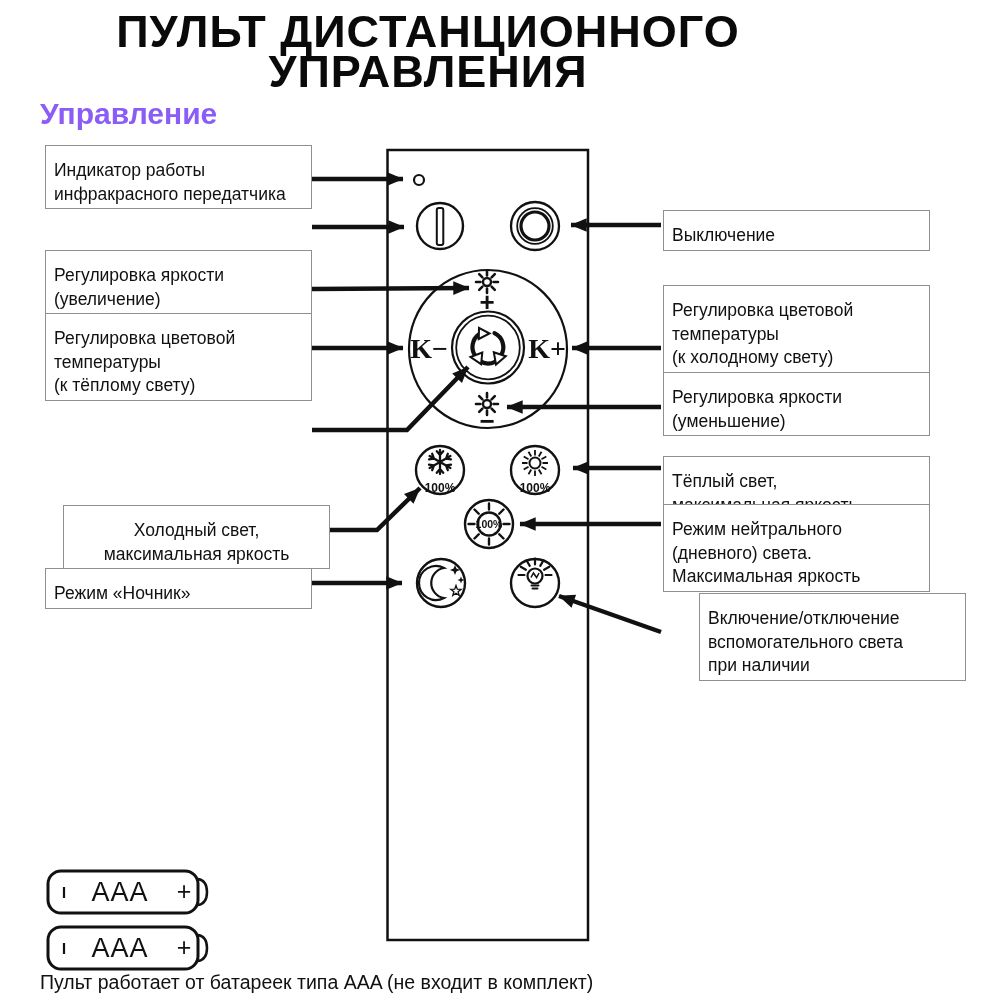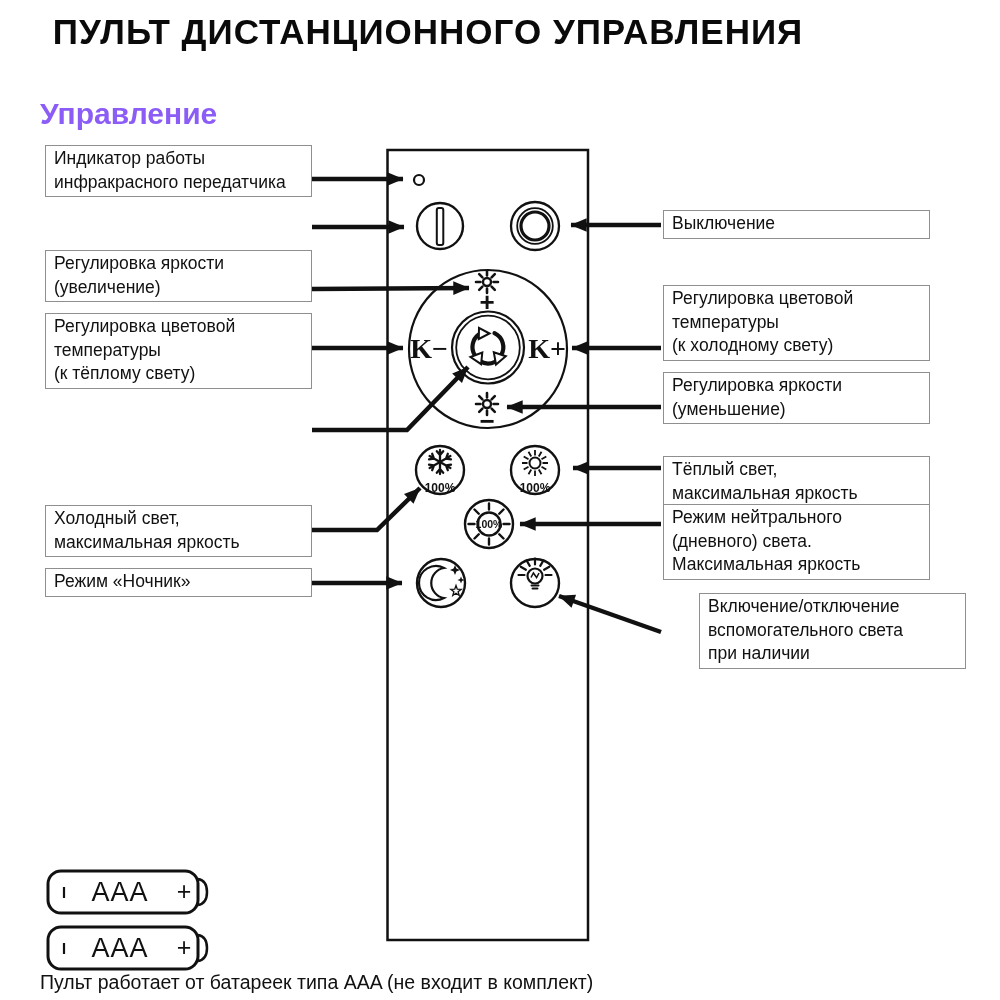--- a/index.html
+++ b/index.html
@@ -1,22 +1,22 @@
 <!DOCTYPE html>
 <html><head>
 <meta charset="utf-8">
 <style>
   html,body{margin:0;padding:0;background:#fff;}
   .page{position:relative;width:1000px;height:1000px;background:#fff;overflow:hidden;
         font-family:"Liberation Sans", sans-serif;color:#111;}
   .title{position:absolute;top:12px;left:0;width:856px;text-align:center;
-         font-weight:700;font-size:35px;line-height:40px;letter-spacing:1px;color:#0a0a0a;}
+         font-weight:700;font-size:45px;line-height:40px;letter-spacing:1px;color:#0a0a0a;}
   .section-heading{position:absolute;left:40px;top:97px;font-weight:700;font-size:30px;color:#8b5cf6;}
   .callout{position:absolute;box-sizing:border-box;width:267px;background:#fff;
-           border:1.5px solid #8f8f8f;padding:1px 8px 2px;font-size:17.5px;line-height:23.5px;
+           border:1.5px solid #8f8f8f;padding:13px 8px 2px;font-size:17.5px;line-height:23.5px;
            color:#111;white-space:pre-line;}
   .footer-note{position:absolute;left:40px;top:971px;font-size:19.5px;color:#111;}
   svg{position:absolute;left:0;top:0;}
   svg .ln{stroke:#111;fill:none;}
   svg text{fill:#111;}
 </style>
 </head>
 <body>
 
 <div class="page">
@@ -168,21 +168,21 @@
     </g>
   </svg>
 
   <div class="callout" style="left:45px;top:145px;">Индикатор работы
 инфракрасного передатчика</div>
   <div class="callout" style="left:45px;top:250px;">Регулировка яркости
 (увеличение)</div>
   <div class="callout" style="left:45px;top:313px;">Регулировка цветовой
 температуры
 (к тёплому свету)</div>
-  <div class="callout" style="left:45px;top:505px;">Холодный свет,
+  <div class="callout" style="left:63px;top:505px;text-align:center;">Холодный свет,
 максимальная яркость</div>
   <div class="callout" style="left:45px;top:568px;">Режим «Ночник»</div>
 
   <div class="callout" style="left:663px;top:210px;">Выключение</div>
   <div class="callout" style="left:663px;top:285px;">Регулировка цветовой
 температуры
 (к холодному свету)</div>
   <div class="callout" style="left:663px;top:372px;">Регулировка яркости
 (уменьшение)</div>
   <div class="callout" style="left:663px;top:440px;margin-top:16px;">Тёплый свет,

